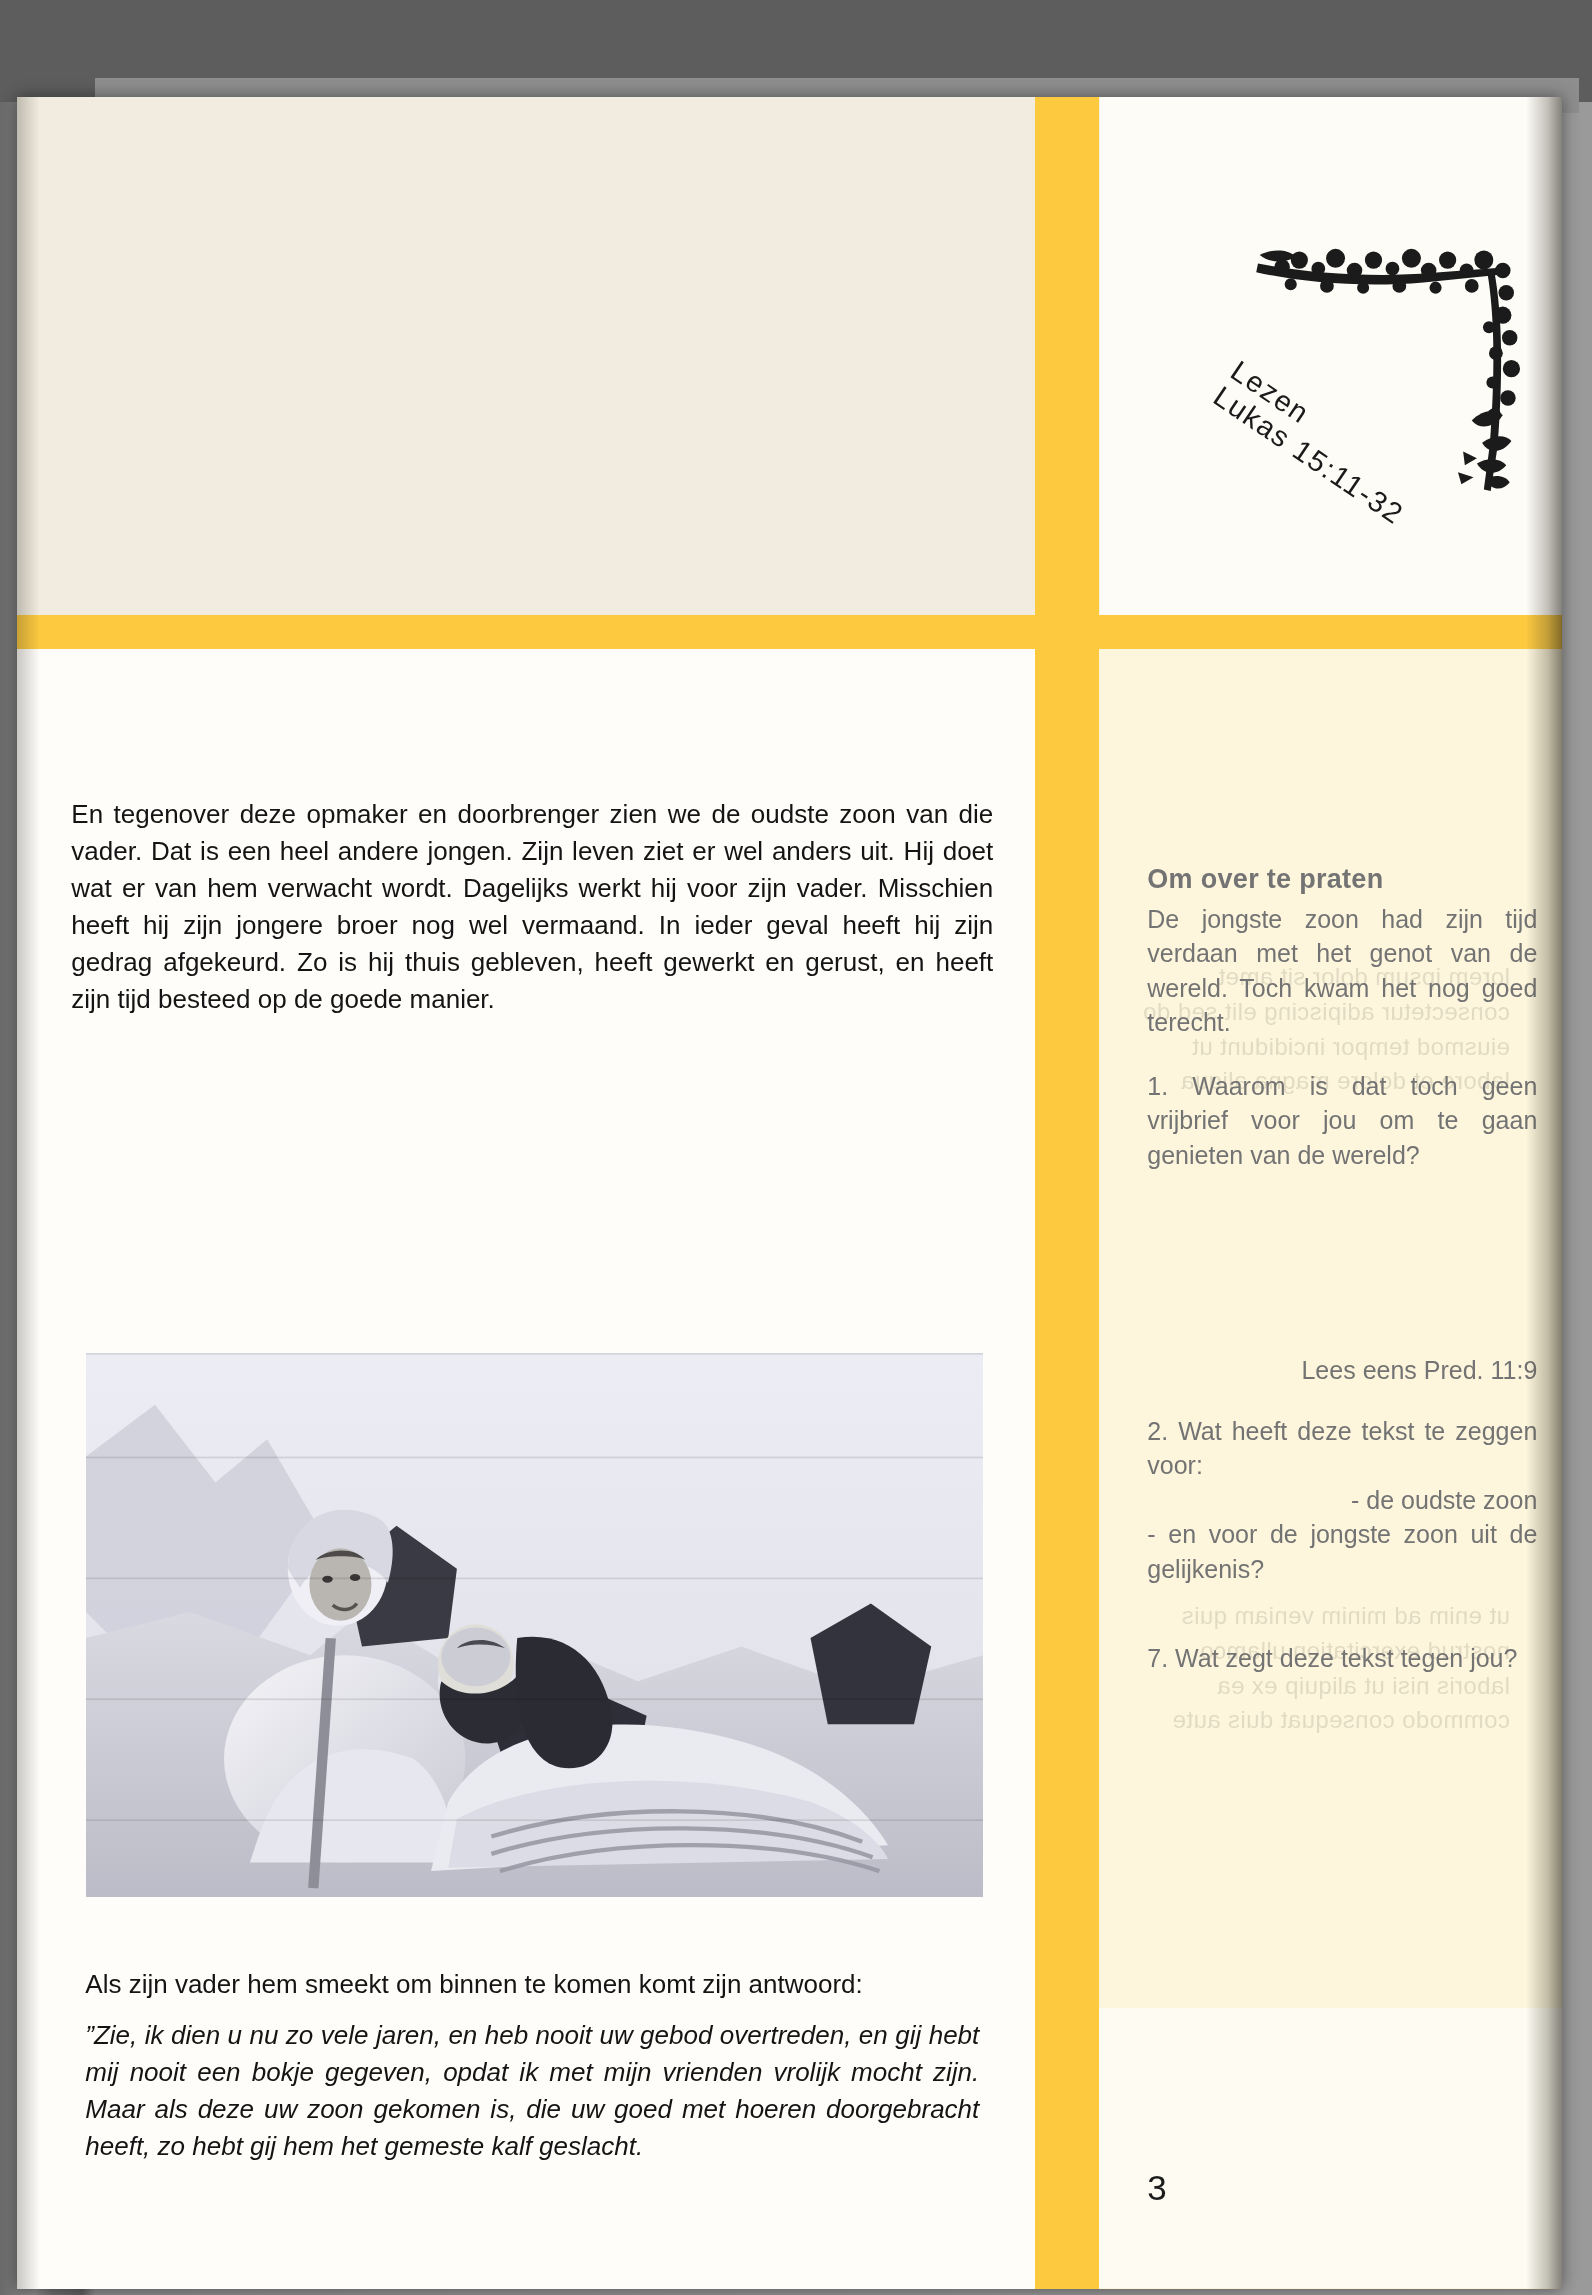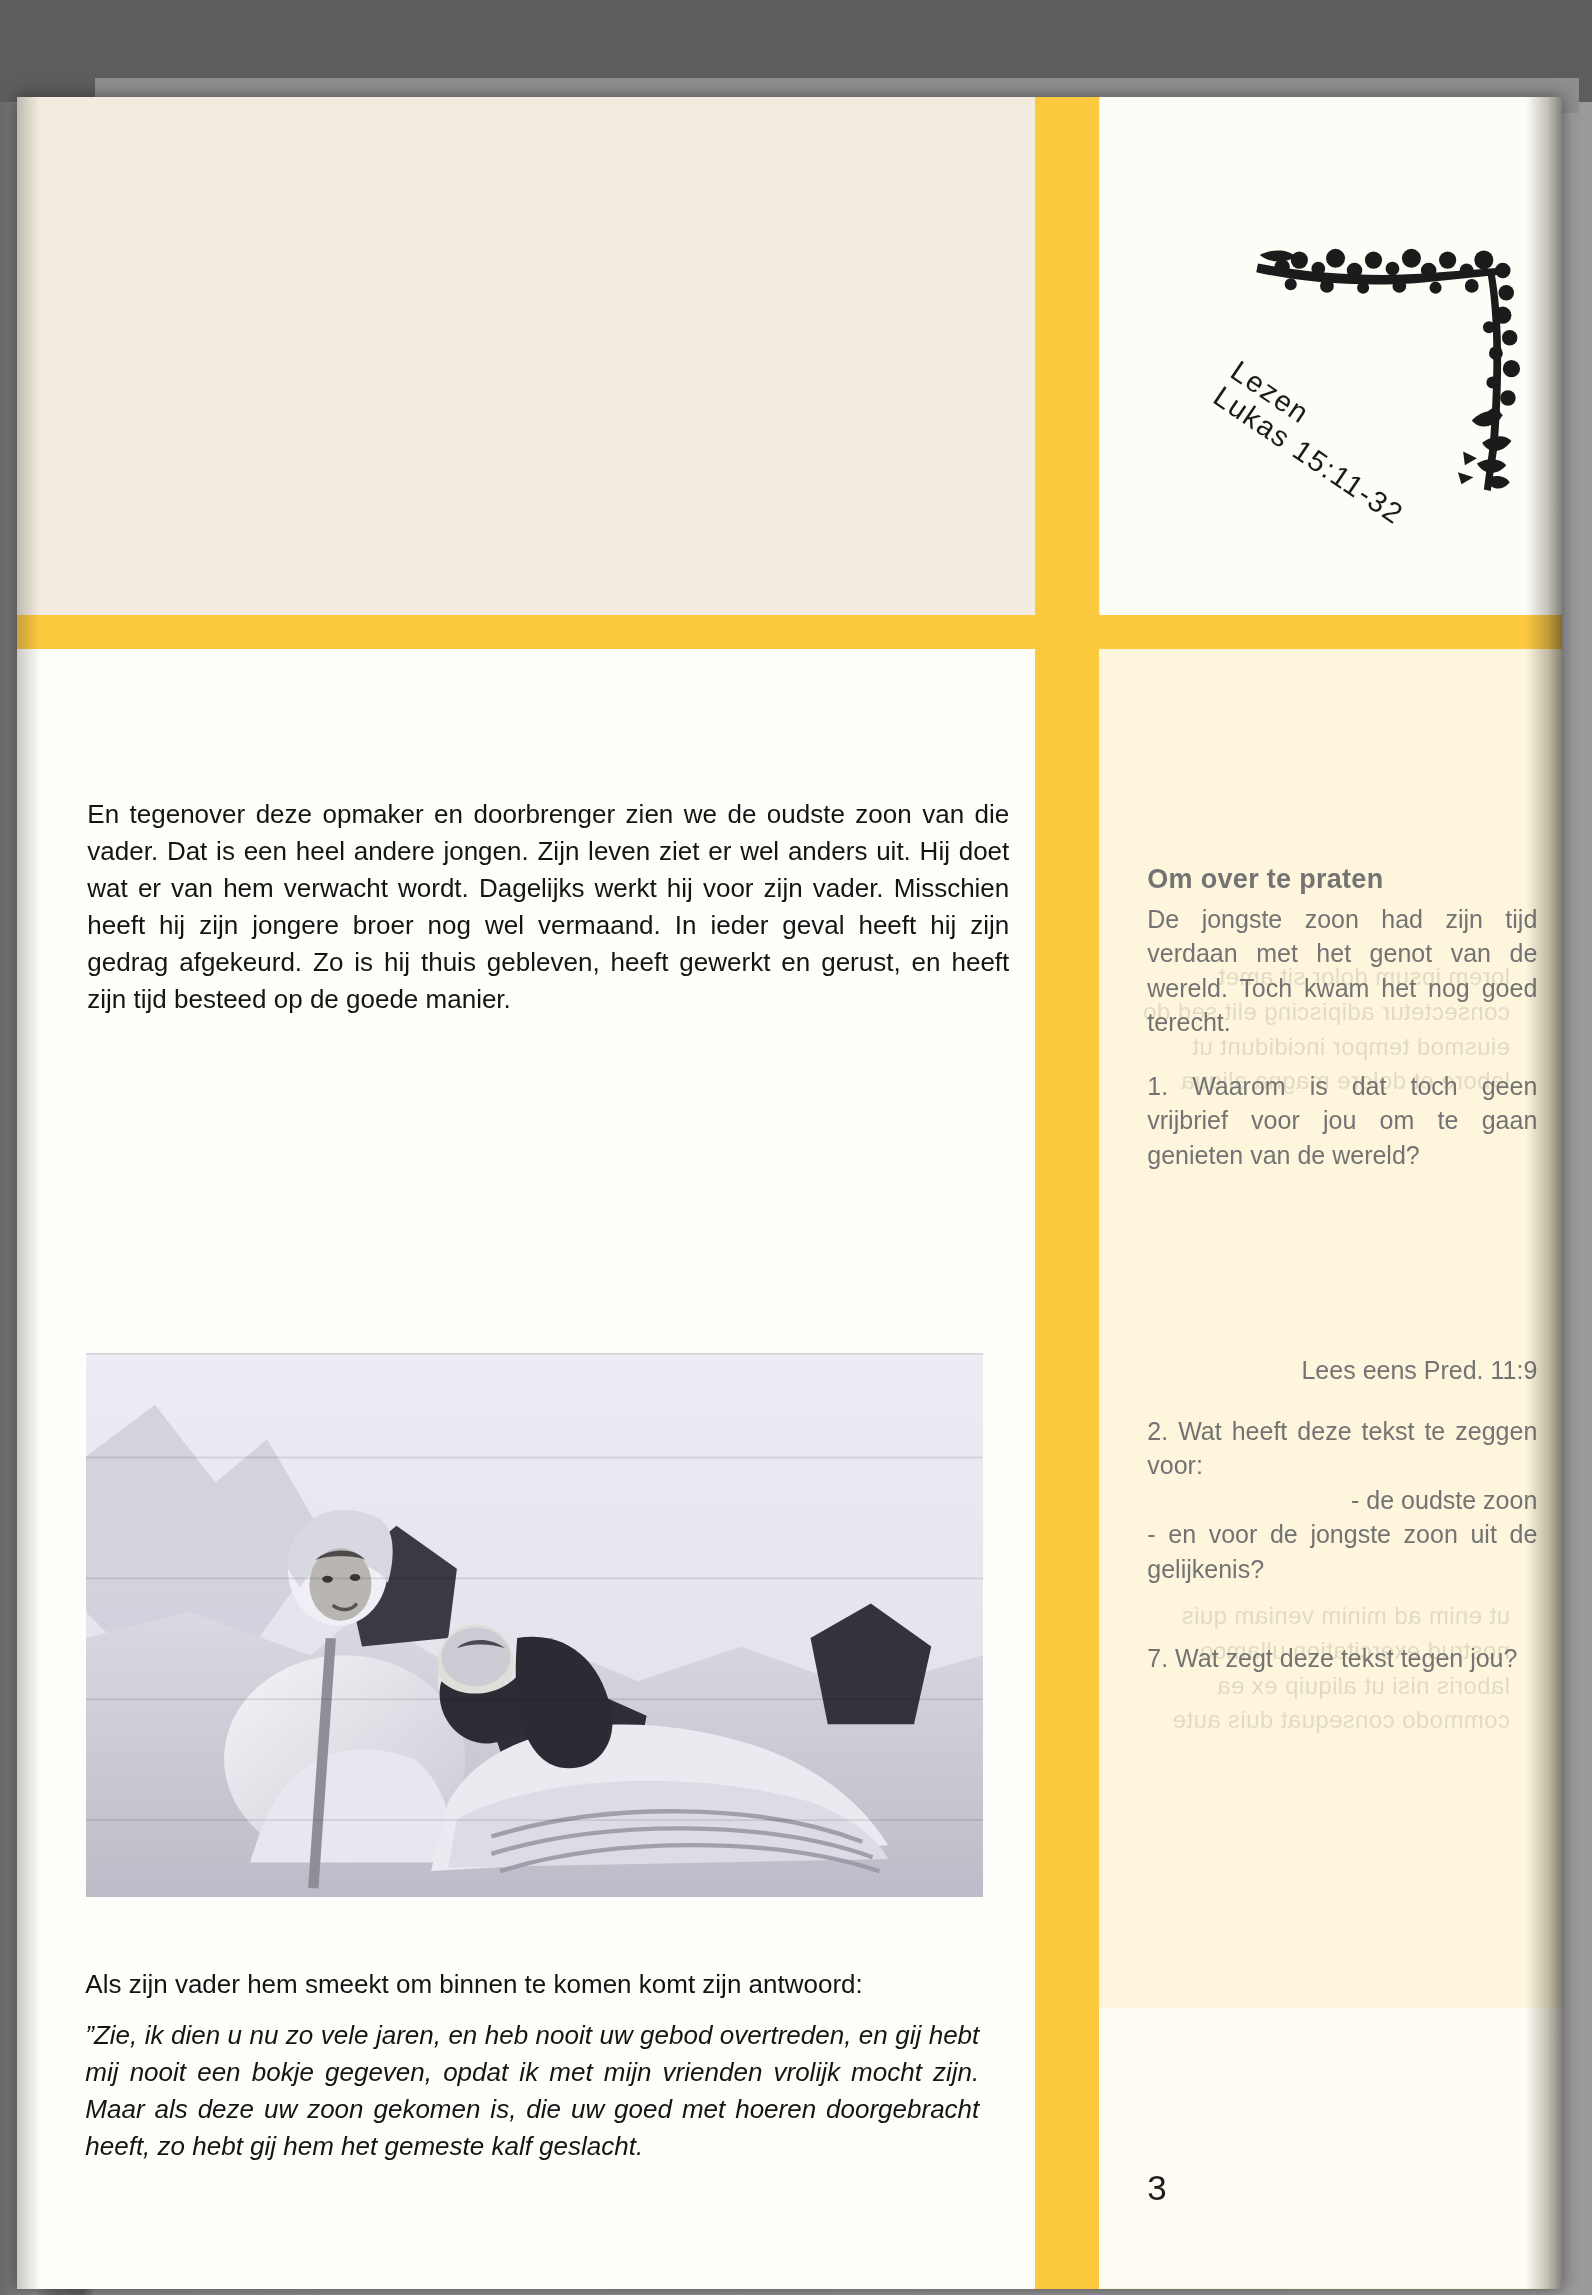--- a/index.html
+++ b/index.html
@@ -161,21 +161,20 @@
   #main-text {
     position: absolute;
     left: 54px;
     top: 699px;
     width: 922px;
     font-size: 26px;
     line-height: 1.42;
     color: #141414;
     text-align: justify;
     font-family: "Liberation Sans", sans-serif;
-    margin-left: 16px;
   }
   #main-text p { margin: 0; }
 
   
   #photo {
     position: absolute;
     left: 69px;
     top: 1256px;
     width: 897px;
     height: 544px;

